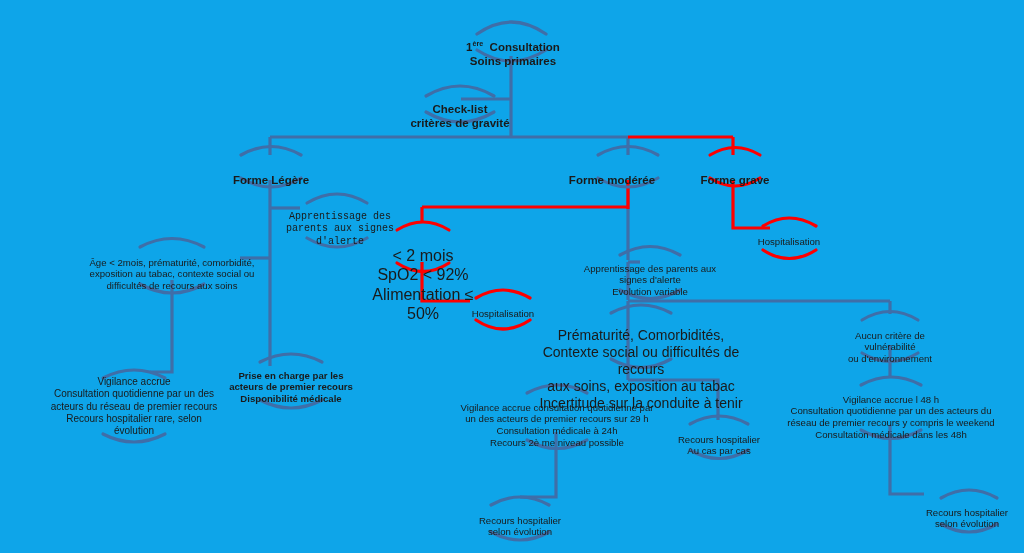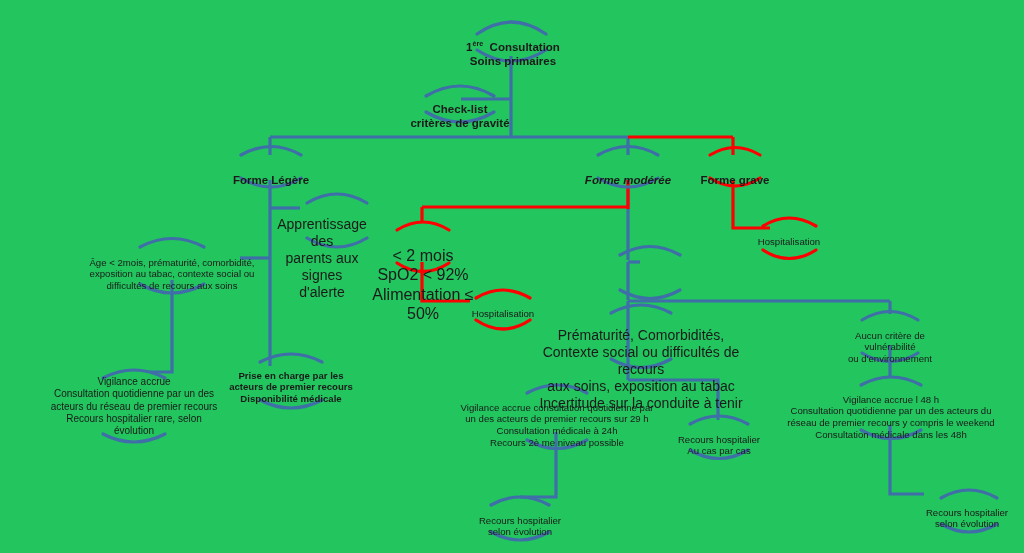--- a/index.html
+++ b/index.html
@@ -4,21 +4,21 @@
 <style>
   html, body {
     margin: 0;
     padding: 0;
     background: #ffffff;
   }
   #canvas {
     position: relative;
     width: 1024px;
     height: 553px;
-    background: #22c55e;
+    background: #0ea5e9;
     overflow: hidden;
     font-family: "Liberation Sans", sans-serif;
   }
   #wires {
     position: absolute;
     left: 0; top: 0;
     width: 1024px;
     height: 553px;
     pointer-events: none;
   }
@@ -185,29 +185,29 @@
 
   <div class="node bold" style="left:399px; top:88px; width:122px; font-size:11.5px;">
     <span class="node-text">Check-list
 critères de gravité</span>
   </div>
 
   <div class="node bold" style="left:211px; top:159px; width:120px; font-size:11.5px;">
     <span class="node-text">Forme Légère</span>
   </div>
 
-  <div class="node bold" style="left:568px; top:159px; width:120px; font-size:11.5px;font-style:italic;">
+  <div class="node bold" style="left:552px; top:159px; width:120px; font-size:11.5px;">
     <span class="node-text">Forme modérée</span>
   </div>
 
   <div class="node bold" style="left:683px; top:159px; width:104px; font-size:11.5px;">
     <span class="node-text">Forme grave</span>
   </div>
 
-  <div class="node" style="left:266px; top:199px; width:112px; font-size:14px;">
+  <div class="node" style="left:284px; top:199px; width:112px; font-size:10px;font-family:Liberation Mono, monospace;">
     <span class="node-text">Apprentissage des
 parents aux signes
 d'alerte</span>
   </div>
 
   <div class="node" style="left:65px; top:245px; width:214px; font-size:9.6px;">
     <span class="node-text">Âge &lt; 2mois, prématurité, comorbidité,
 exposition au tabac, contexte social ou
 difficultés de recours aux soins</span>
   </div>
@@ -233,20 +233,25 @@
   </div>
 
   <div class="node" style="left:455px; top:296px; width:96px; font-size:9.6px;">
     <span class="node-text">Hospitalisation</span>
   </div>
 
   <div class="node" style="left:741px; top:224px; width:96px; font-size:9.6px;">
     <span class="node-text">Hospitalisation</span>
   </div>
 
+  <div class="node" style="left:572px; top:251px; width:156px; font-size:9.6px;">
+    <span class="node-text">Apprentissage des parents aux
+signes d'alerte
+Evolution variable</span>
+  </div>
 
   <div class="node" style="left:533px; top:310px; width:216px; font-size:14px;">
     <span class="node-text">Prématurité, Comorbidités,
 Contexte social ou difficultés de recours
 aux soins, exposition au tabac
 Incertitude sur la conduite à tenir</span>
   </div>
 
   <div class="node" style="left:444px; top:390px; width:226px; font-size:9.6px;">
     <span class="node-text">Vigilance accrue  consultation quotidienne par

